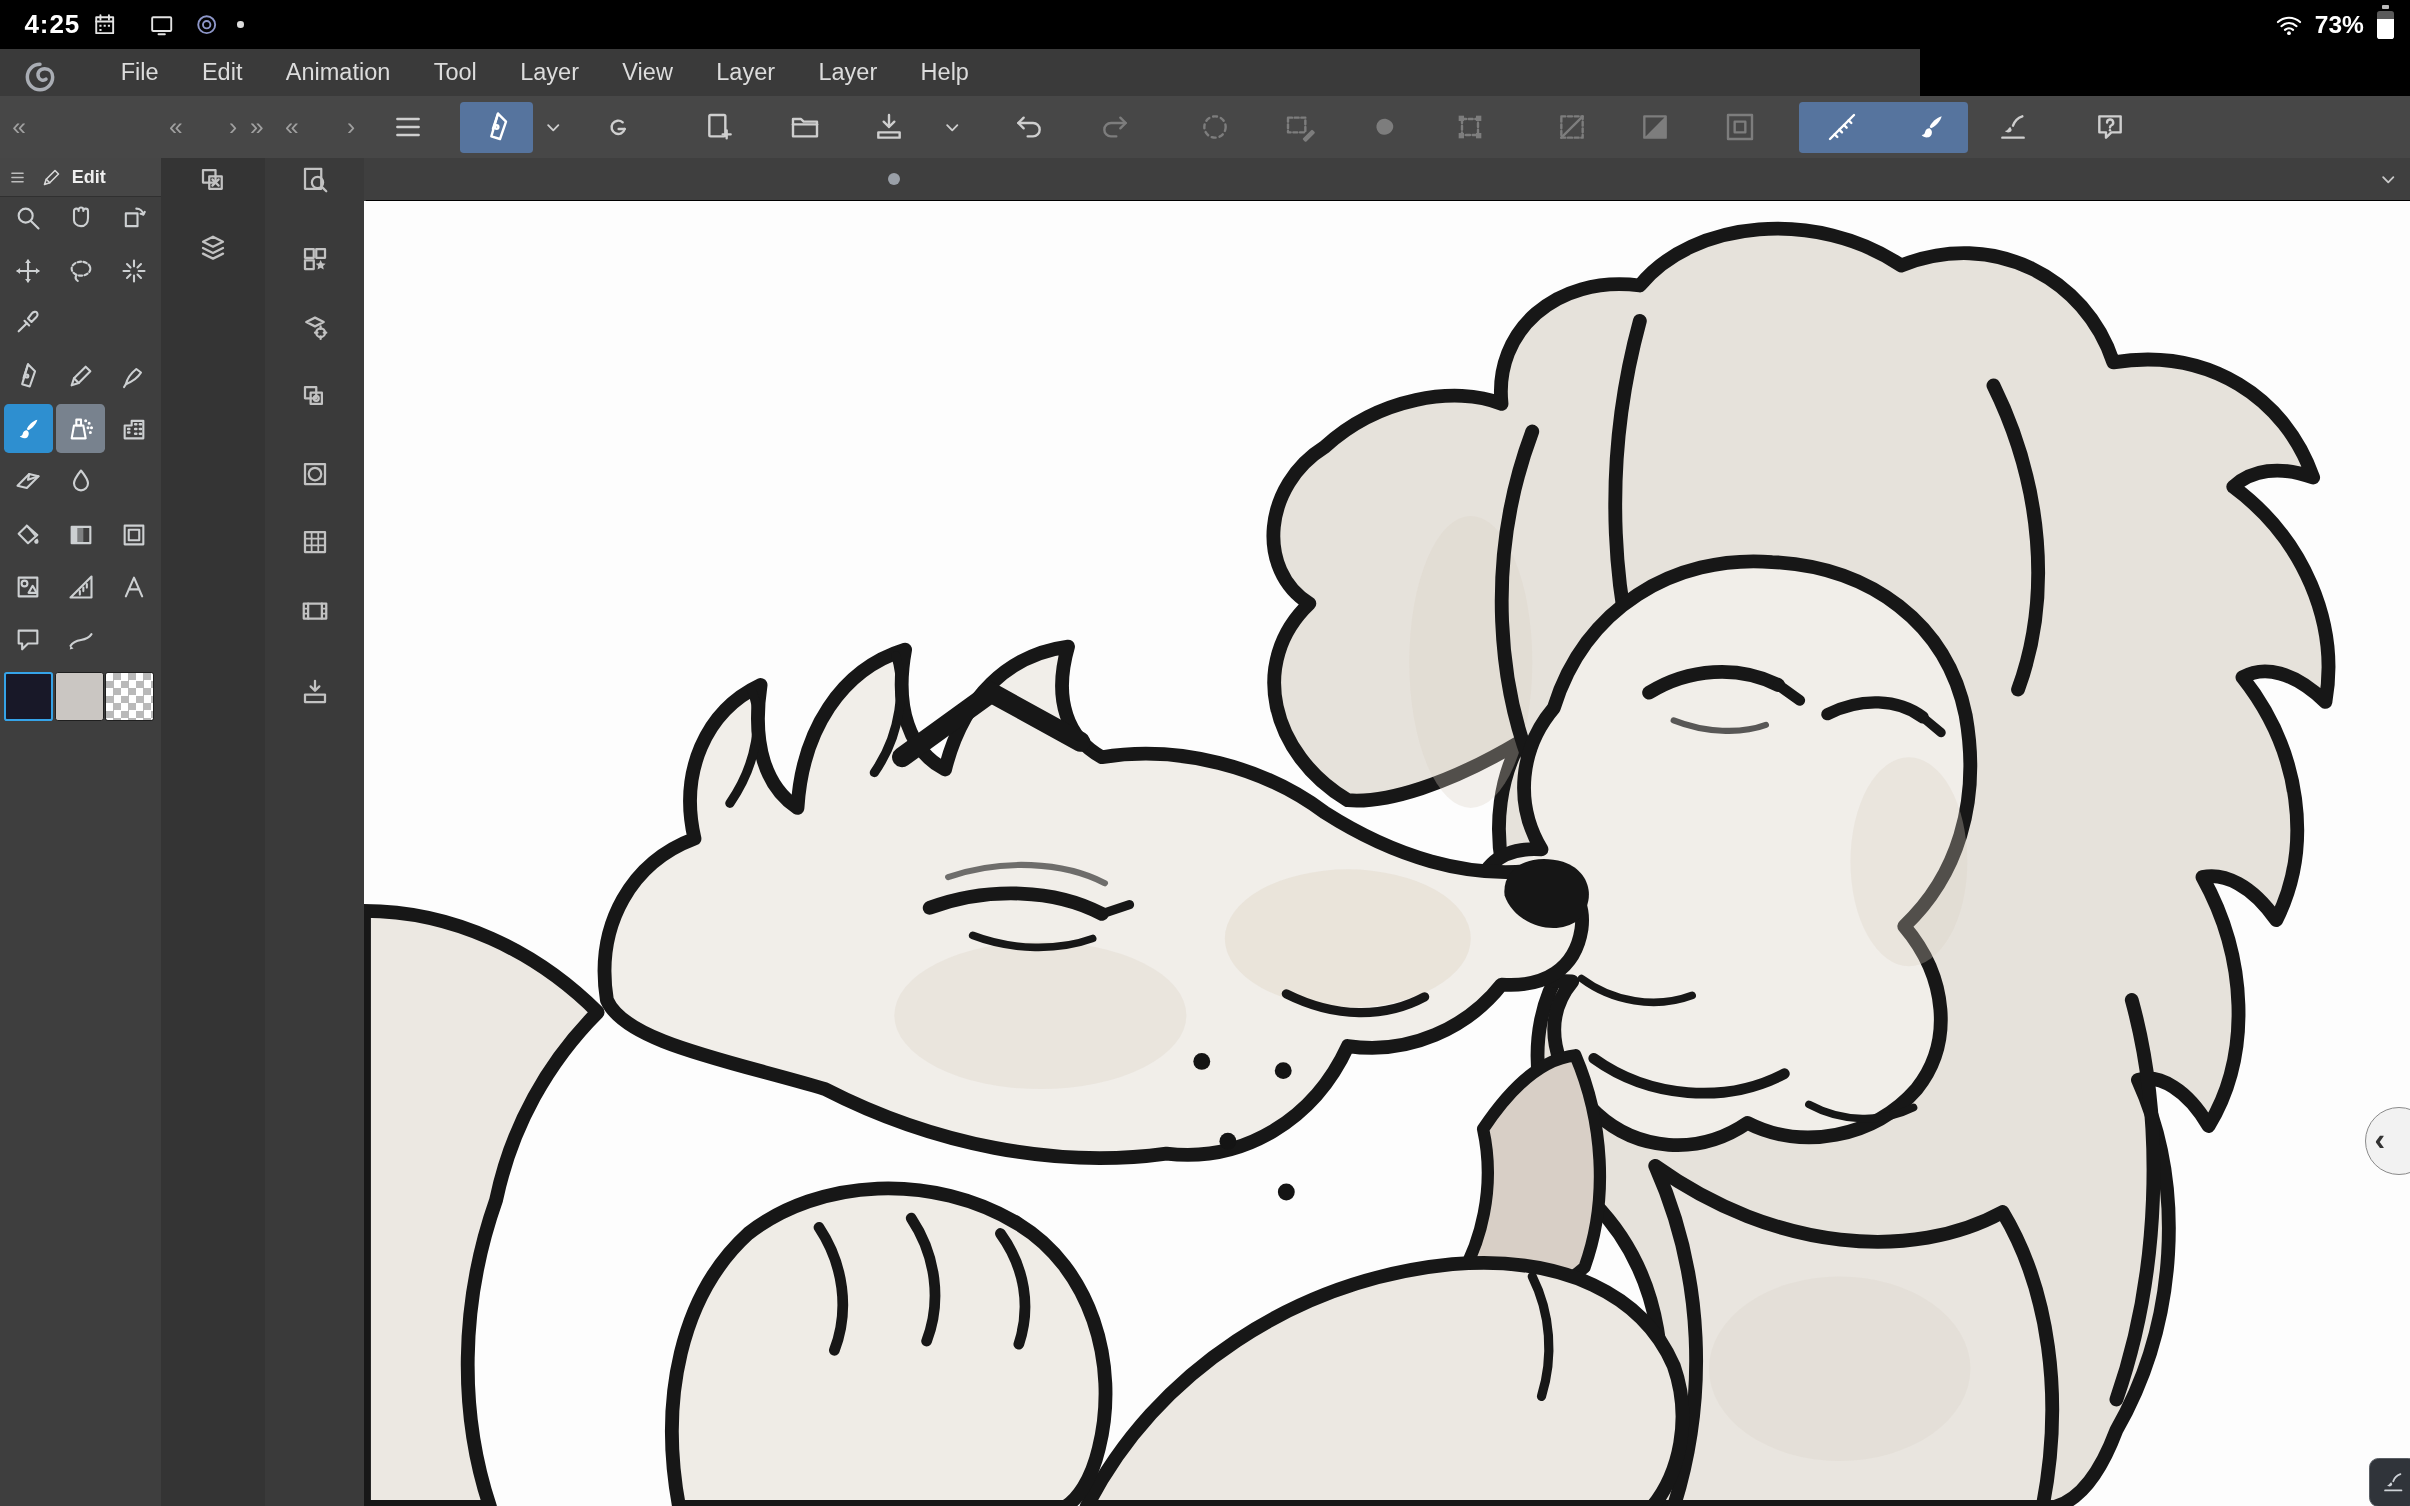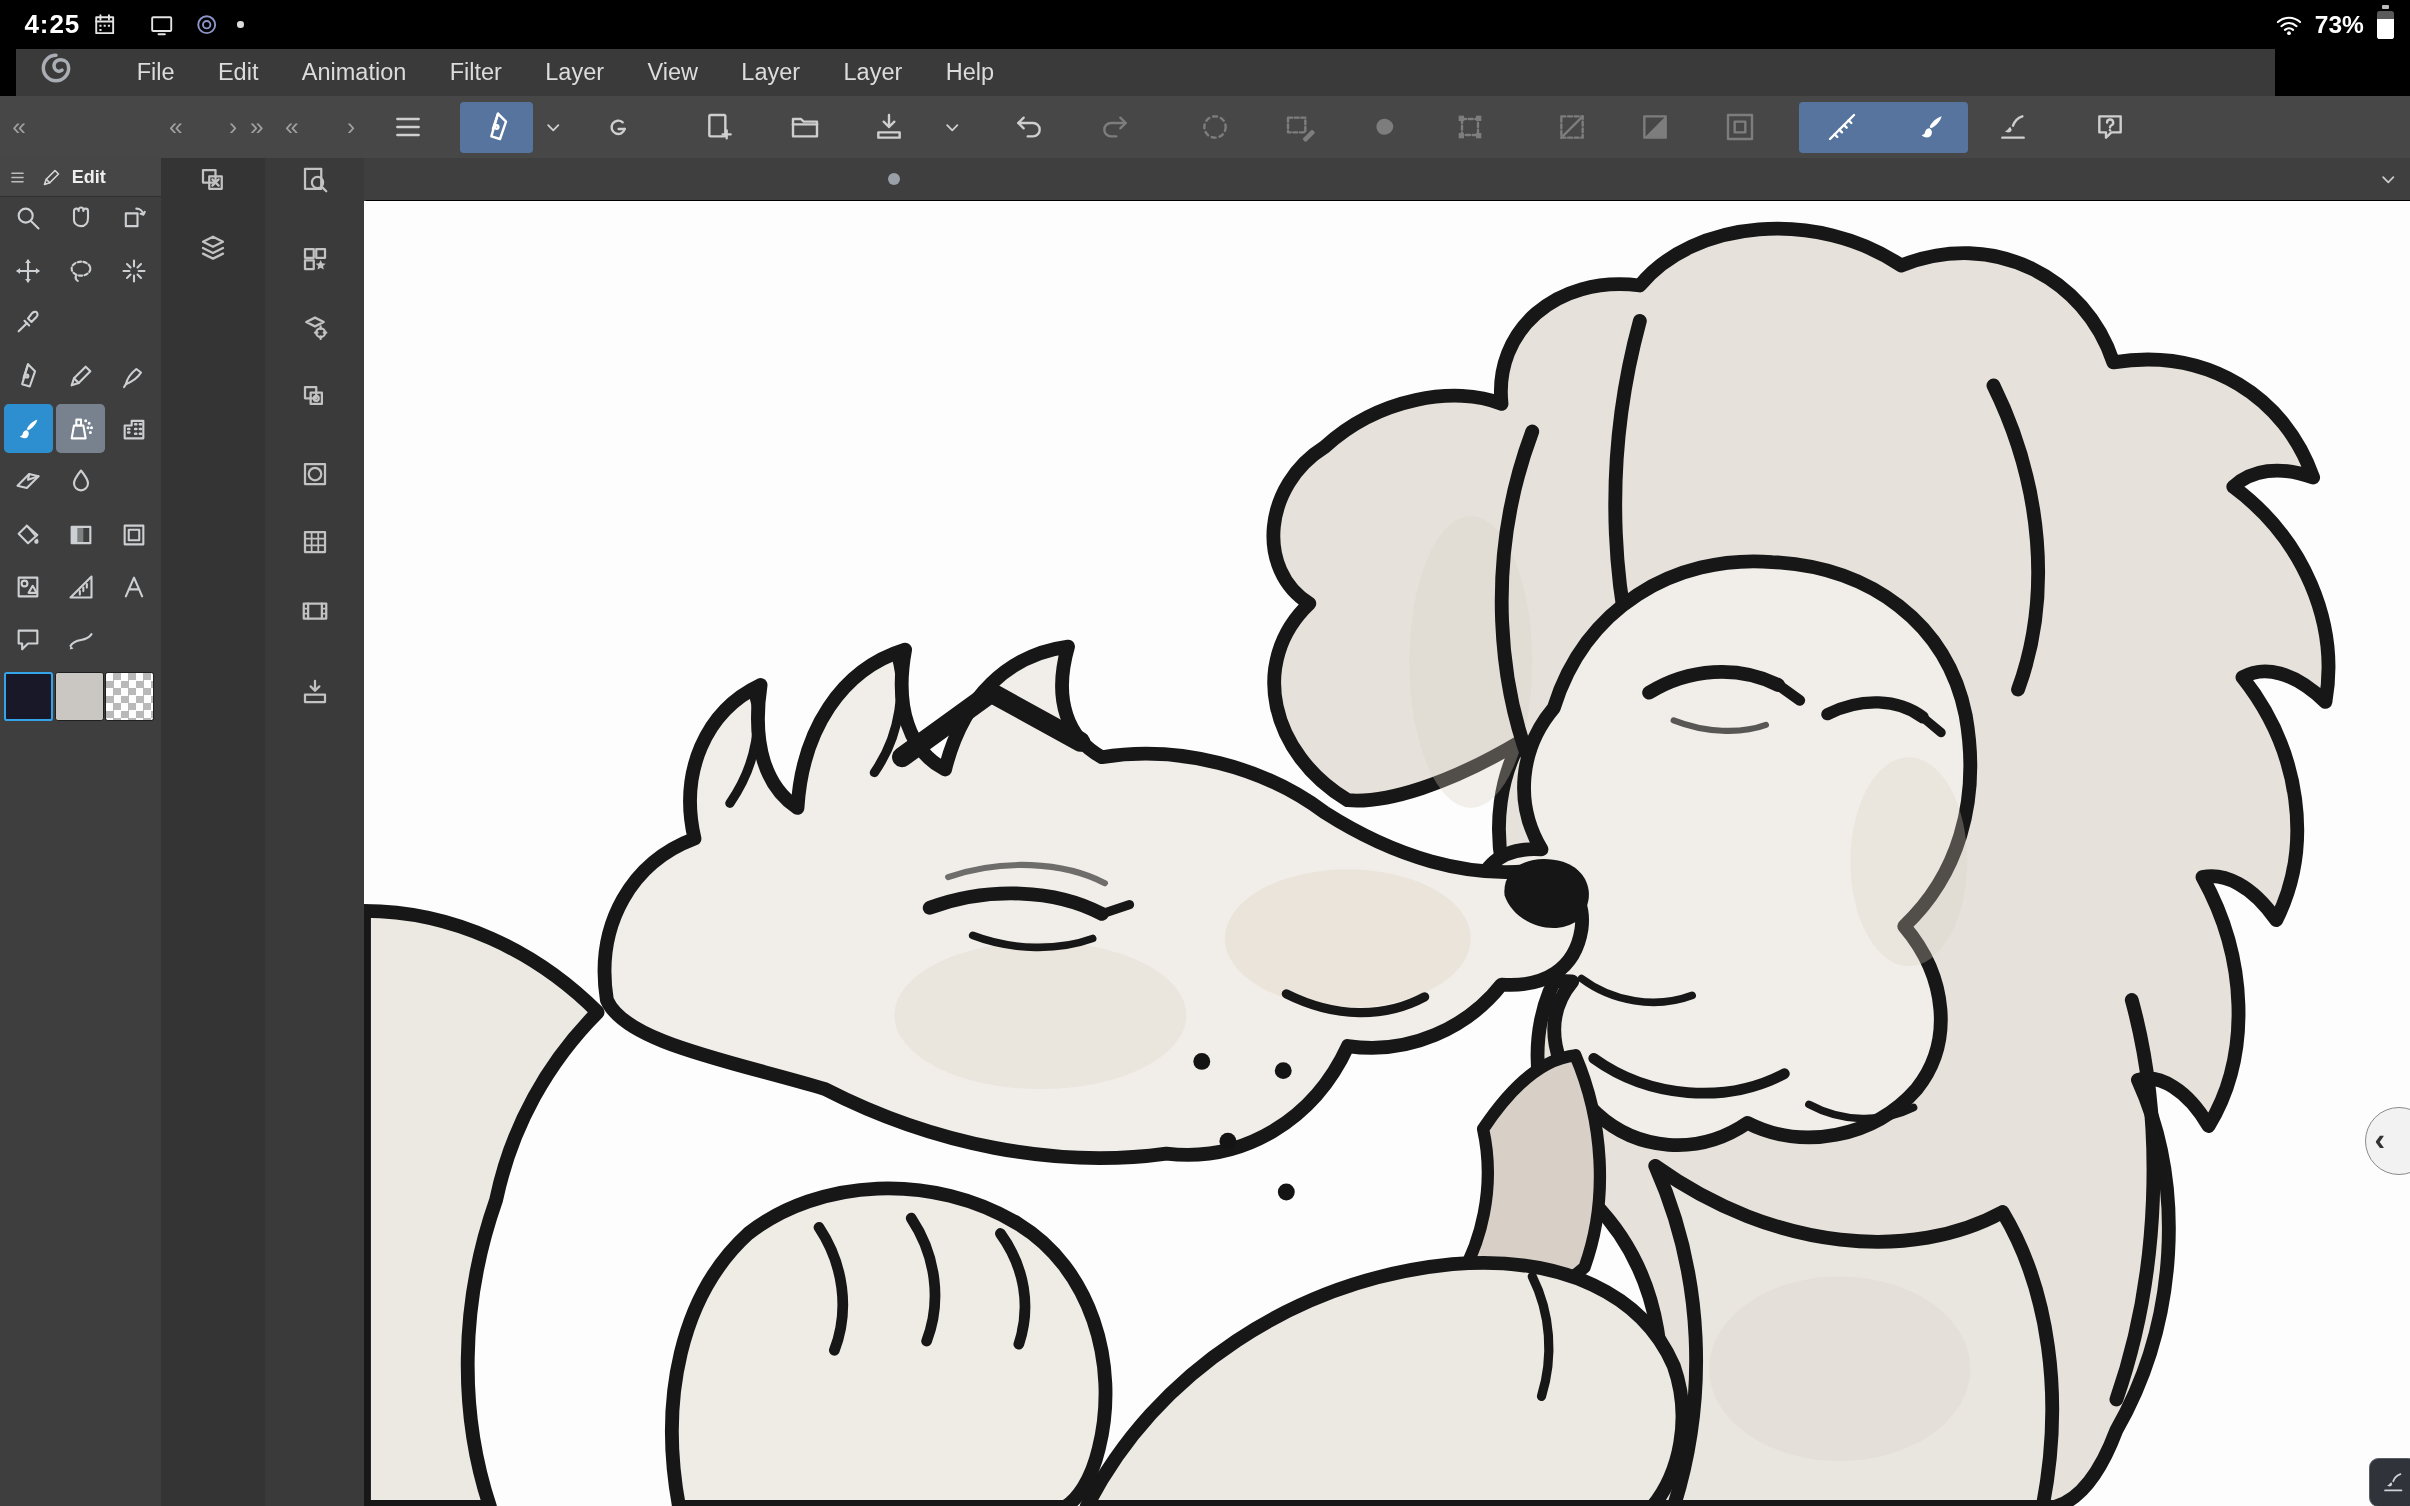--- a/index.html
+++ b/index.html
@@ -11,21 +11,21 @@
   
   #statusbar{left:0;top:0;width:2411px;height:49px;background:#000;color:#fff;}
   #sb-time{left:24.5px;top:9.4px;font-size:26px;font-weight:bold;letter-spacing:0.9px;}
   .sb-ic{top:12.2px;width:25.4px;height:25.4px;color:#e3e3e3;}
   #sb-right{right:17px;top:0;height:49px;display:flex;align-items:center;gap:11.3px;position:absolute;}
   #sb-batt{width:17px;height:28px;background:#5a5a5a;border-radius:2.8px;position:relative;overflow:hidden;}
   #sb-batt::before{content:"";position:absolute;left:0;bottom:0;width:100%;height:68%;background:#fff;}
   #sb-battcap{width:7.5px;height:3.8px;background:#bbb;border-radius:0.9px;position:absolute;top:-5.6px;left:4.7px;}
 
   
-  #menubar{left:16px;top:49px;width:2259px;height:47px;background:#3a3a3a;display:flex;align-items:flex-start;}
+  #menubar{left:0;top:49px;width:1920px;height:47px;background:#3a3a3a;display:flex;align-items:flex-end;}
   #menubar .logo{width:38px;height:38px;margin-left:21px;}
   #menubar .items{display:flex;margin-left:40px;}
   .menuitem{color:#dcdcdc;font-size:23.5px;padding:0 21.7px;line-height:47px;cursor:default;}
 
   
   #toolbar{left:0;top:96px;width:2411px;height:62px;background:#474747;border-bottom:0.9px solid #343434;}
   .chev{position:absolute;color:#a0a0a0;font-size:24.5px;top:50%;transform:translateY(-50%);line-height:1;}
   .tbtn{position:absolute;top:5.6px;width:51px;height:51px;display:flex;align-items:center;justify-content:center;color:#cfcfcf;border-radius:3.8px;}
   .tbtn .ic{width:32px;height:32px;}
   .tbtn.dim{color:#7d7d7d;}
@@ -108,21 +108,21 @@
 <div id="menubar" class="abs">
   <span class="logo ic">
       <svg viewBox="0 0 24 24" fill="none" stroke="currentColor" stroke-width="1.8" stroke-linecap="round" stroke-linejoin="round">
         <path d="M12 4a8 8 0 1 0 8 8c0-3-2-5.2-5-5.2s-5 2.2-4 5.2c.7 2 3.2 2.7 4.8 1.4" stroke="#a9adb4" stroke-width="2.2"></path>
       </svg>
     </span>
   <div class="items">
     <span class="menuitem">File</span>
     <span class="menuitem">Edit</span>
     <span class="menuitem">Animation</span>
-    <span class="menuitem">Filter</span>
+    <span class="menuitem">Tool</span>
     <span class="menuitem">Layer</span>
     <span class="menuitem">View</span>
     <span class="menuitem">Layer</span>
     <span class="menuitem">Layer</span>
     <span class="menuitem">Help</span>
   </div>
 </div>
 
 <div id="toolbar" class="abs">
   <span class="chev" style="left:12.2px">«</span>

